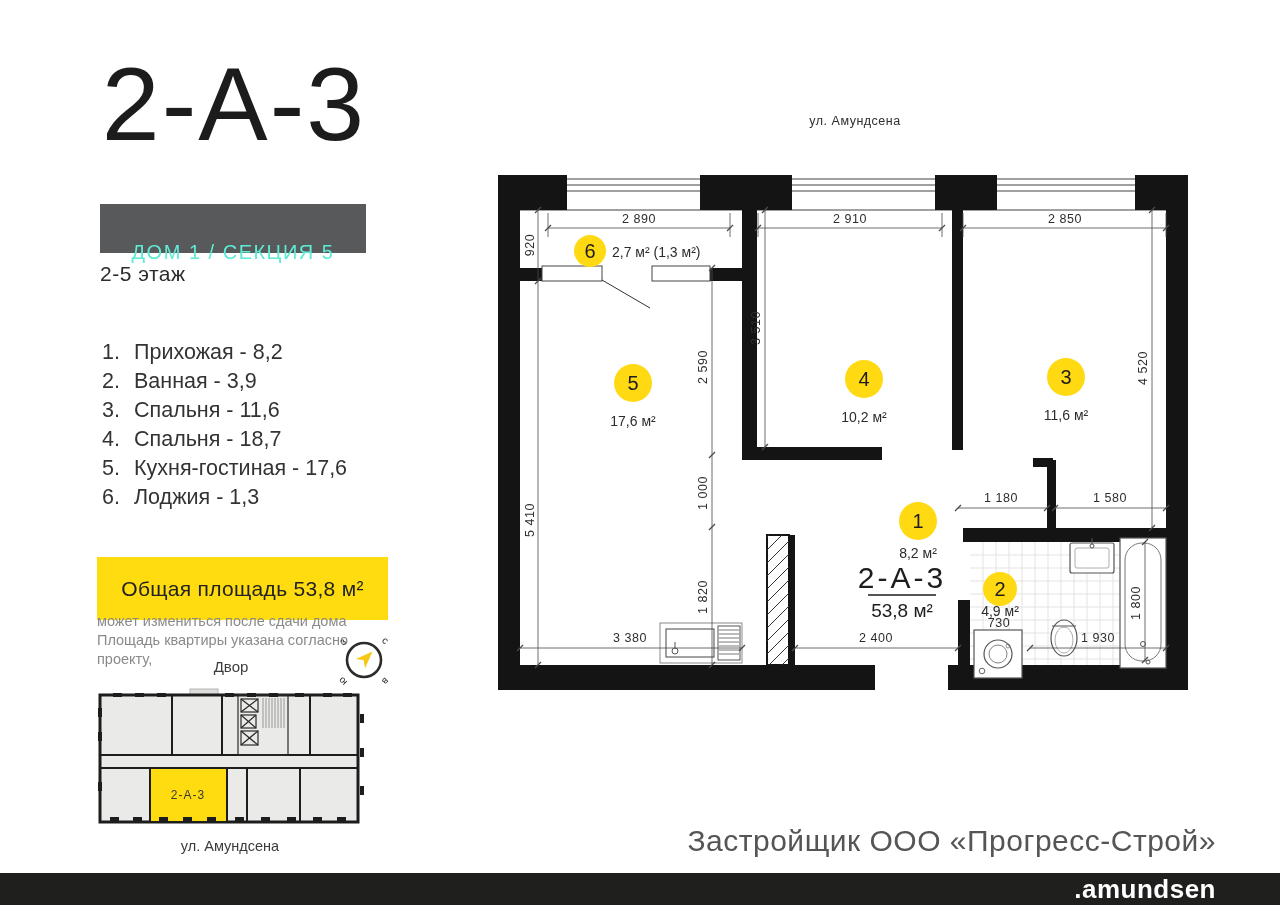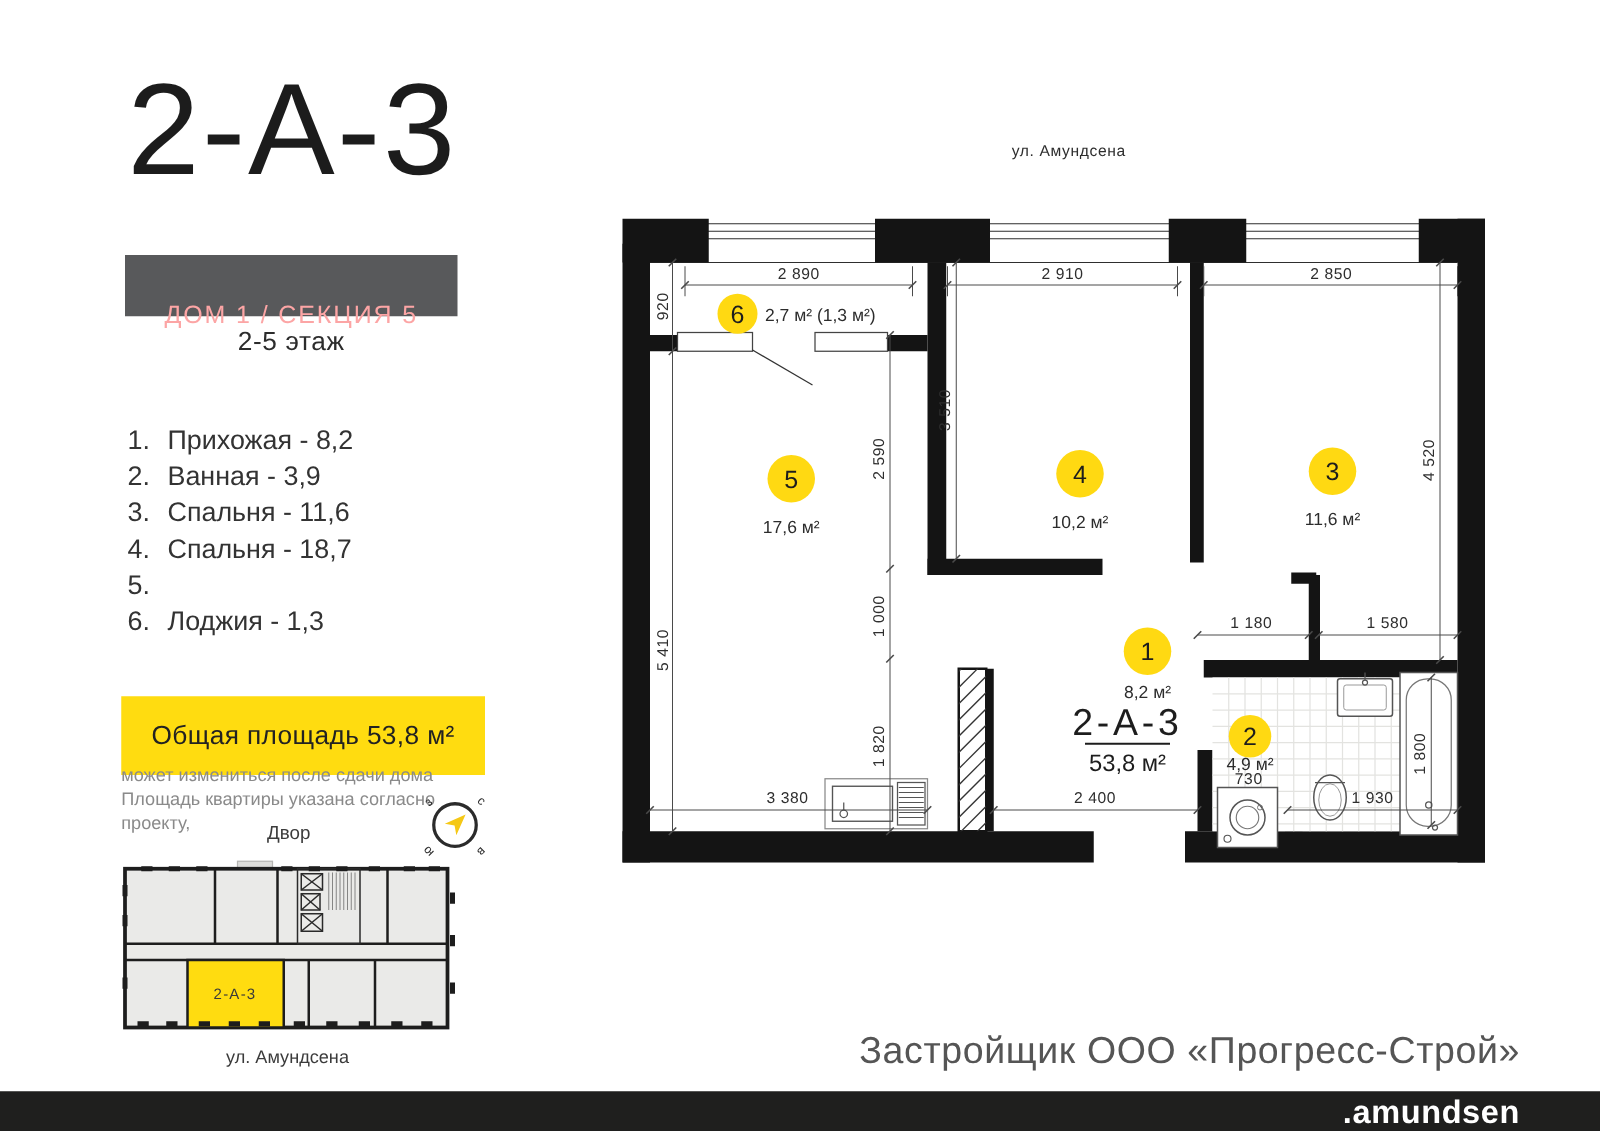--- a/index.html
+++ b/index.html
@@ -5,22 +5,22 @@
   html,body{margin:0;padding:0;background:#fff;}
   #stage{position:relative;width:1280px;height:905px;background:#ffffff;overflow:hidden;
          font-family:"Liberation Sans", sans-serif;color:#1d1d1d;}
   .abs{position:absolute;}
 
   
   #title{left:66px;top:50px;width:336px;text-align:center;font-size:104px;line-height:1.05;
          letter-spacing:2px;color:#1c1c1c;font-weight:400;}
   #block-box{left:100px;top:204px;width:266px;height:49px;background:#58595B;
              display:flex;align-items:center;justify-content:center;}
-  #block-box span{color:#fca5a5;font-size:20px;letter-spacing:1.5px;margin-top:48px;}
-  #floors{left:100px;top:262px;width:266px;text-align:center;font-size:21px;color:#2c2c2c;letter-spacing:.5px;}
+  #block-box span{color:#5eead4;font-size:20px;letter-spacing:1.5px;margin-top:48px;}
+  #floors{left:100px;top:262px;width:266px;text-align:left;font-size:21px;color:#2c2c2c;letter-spacing:.5px;}
   #room-list{left:102px;top:338px;font-size:21.5px;color:#333;}
   #room-list .row{display:flex;line-height:29px;}
   #room-list .num{width:32px;}
   #area-box{left:97px;top:557px;width:291px;height:63px;background:#FFDC10;
             display:flex;align-items:center;justify-content:center;font-size:21px;color:#222;letter-spacing:.3px;}
   #disclaimer{left:97px;top:612px;width:310px;font-size:14.5px;line-height:19px;color:#8a8a8a;}
   #yard-label{left:95px;top:658px;width:272px;text-align:center;font-size:15px;color:#3c3c3c;}
   #compass{left:336px;top:630px;}
   #mini-plan{left:95px;top:686px;}
   #mini-street{left:60px;top:838px;width:340px;text-align:center;font-size:14.5px;color:#3b3b3b;}
@@ -64,20 +64,21 @@
     <div class="row">
       <span class="num">3.</span>
       <span>Спальня - 11,6</span>
       </div>
     <div class="row">
       <span class="num">4.</span>
       <span>Спальня - 18,7</span>
       </div>
     <div class="row">
       <span class="num">5.</span>
+      <span>Кухня-гостиная - 17,6</span>
       </div>
     <div class="row">
       <span class="num">6.</span>
       <span>Лоджия - 1,3</span>
       </div>
   </div>
 
   <div id="area-box" class="abs">Общая площадь 53,8 м²</div>
 
   <div id="disclaimer" class="abs">

